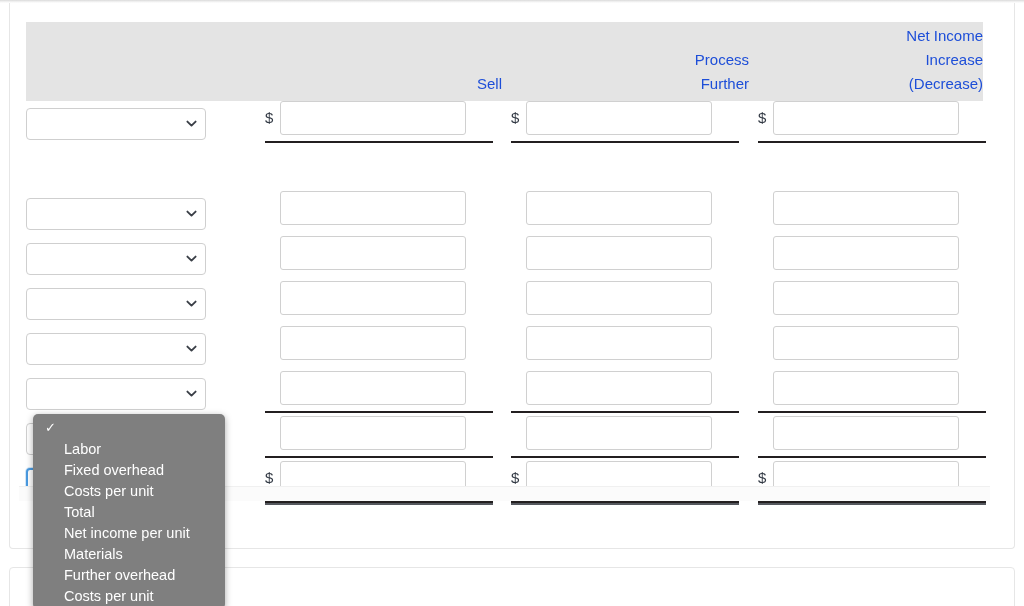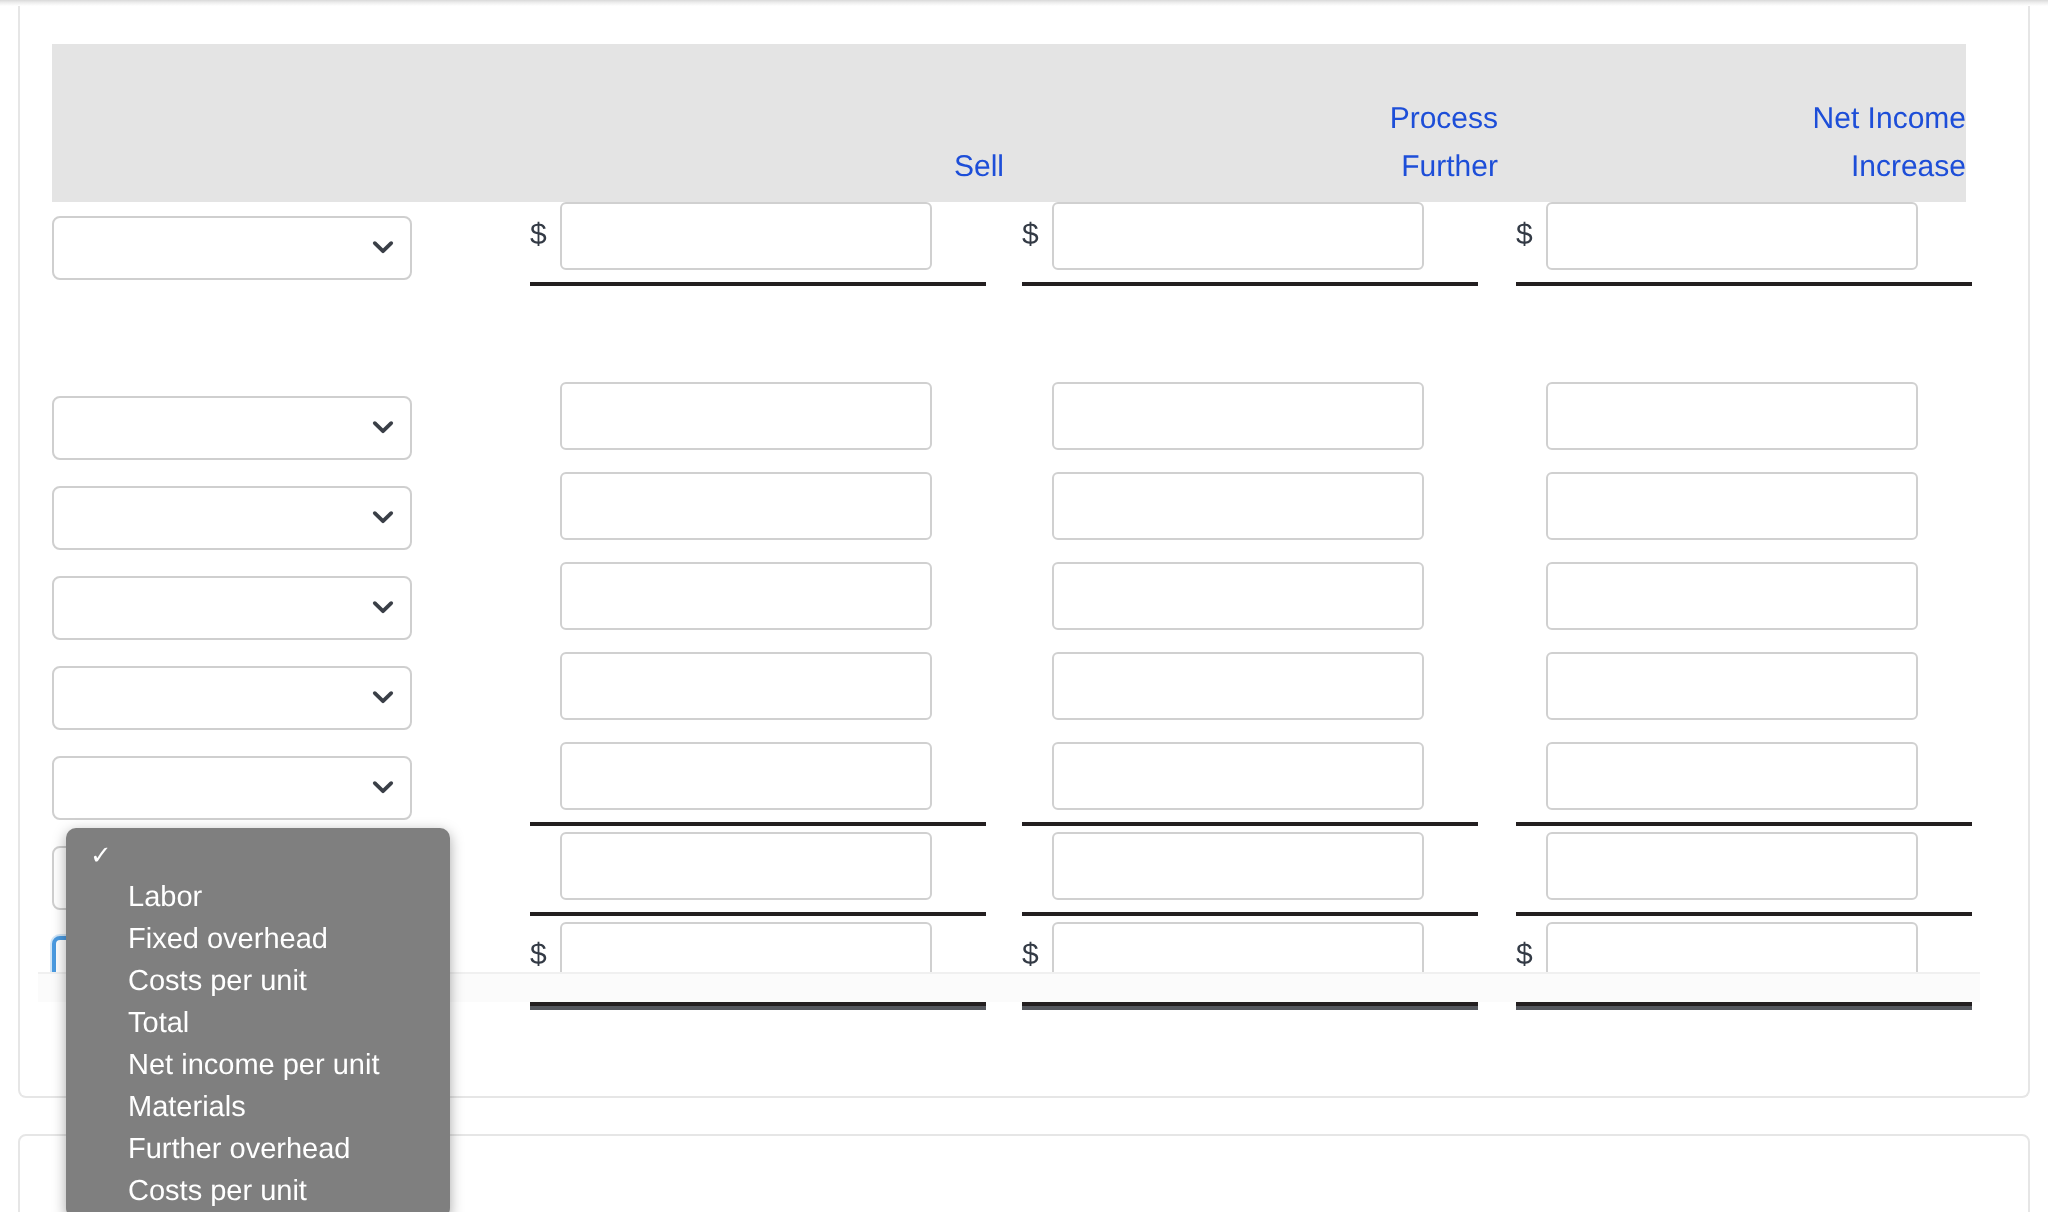--- a/index.html
+++ b/index.html
@@ -239,20 +239,21 @@
       <div class="th th-sell">
         <span class="th-line">Sell</span>
       </div>
       <div class="th th-process">
         <span class="th-line">Process</span>
         <span class="th-line">Further</span>
       </div>
       <div class="th th-net">
         <span class="th-line">Net Income</span>
         <span class="th-line">Increase</span>
+        <span class="th-line">(Decrease)</span>
       </div>
     </div>
 
     <div class="tbody" id="tbody">
         <div class="row">
           <div class="cell-label">
             <span class="sel-wrap"><select class="sel"><option selected=""></option></select><span class="chev">
                 <svg width="11" height="11" viewBox="0 0 11 11">
                   <path d="M1.4 3.6 L5.5 7.6 L9.6 3.6" stroke="#3a3f47" stroke-width="1.9" fill="none" stroke-linecap="round" stroke-linejoin="round"></path>
                 </svg>

